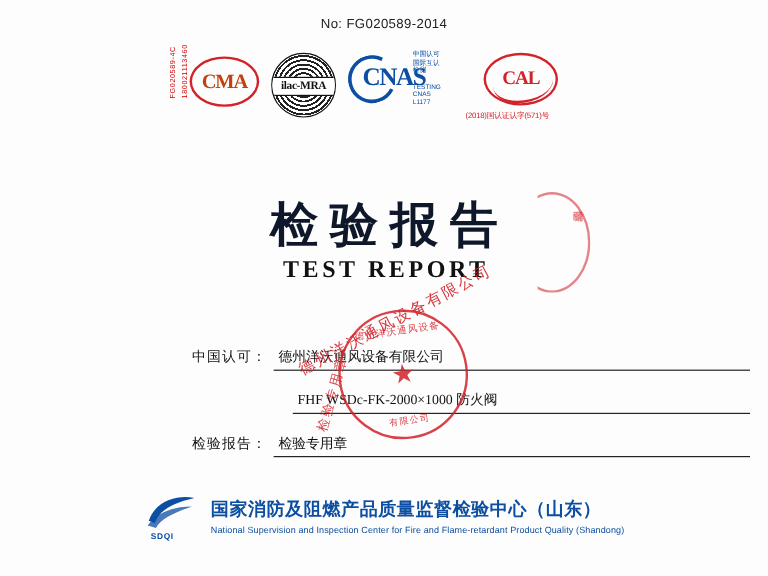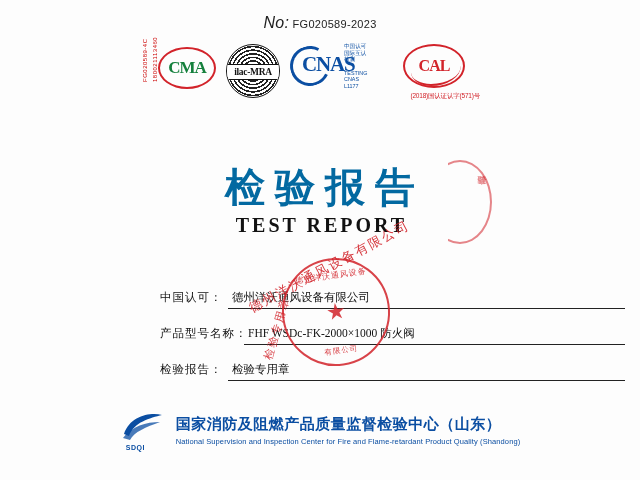--- a/index.html
+++ b/index.html
@@ -27,22 +27,21 @@
     position: absolute;
     top: 14px;
     left: 0;
     width: 640px;
     text-align: center;
     font-size: 11px;
     letter-spacing: 0.3px;
     color: #222;
   }
   .report-no .no-label {
-    font-size: 16px;
-    font-style: italic;
+    font-size: 11px;
   }
   .report-no .no-value {
     font-size: 11px;
   }
 
   
   .logo-row {
     position: absolute;
     top: 44px;
     left: 0;
@@ -90,21 +89,21 @@
     height: 42px;
     border: 2px solid #d2232a;
     border-radius: 50%;
     box-sizing: border-box;
     display: flex;
     align-items: center;
     justify-content: center;
     margin-top: 3px;
   }
   .cma-text {
-    color: #15803d;
+    color: #c2410c;
     font-weight: bold;
     font-size: 17px;
     font-family: "Liberation Serif", serif;
     letter-spacing: -1px;
   }
 
   
   .ilac {
     left: 222px;
     width: 62px;
@@ -188,21 +187,21 @@
     text-align: left;
     font-size: 5.4px;
     line-height: 6.4px;
     color: #0b4ea2;
   }
 
   
   .cal {
     left: 388px;
     width: 92px;
-    text-align: right;
+    text-align: left;
   }
   .cal-oval {
     width: 62px;
     height: 44px;
     margin: 0 auto;
     border: 2px solid #d2232a;
     border-radius: 50%;
     box-sizing: border-box;
     position: relative;
   }
@@ -238,21 +237,21 @@
     position: absolute;
     top: 160px;
     left: 0;
     width: 640px;
     text-align: center;
     font-family: "Liberation Serif", serif;
     font-weight: bold;
     font-size: 40px;
     letter-spacing: 10px;
     text-indent: 10px;
-    color: #0369a1;
+    color: #0f172a;
   }
   .title-en {
     position: absolute;
     top: 214px;
     left: 0;
     width: 640px;
     text-align: center;
     font-family: "Liberation Serif", serif;
     font-weight: bold;
     font-size: 20px;
@@ -438,21 +437,21 @@
     letter-spacing: 0.1px;
   }
 </style>
 </head>
 <body>
 
 <div class="page">
 
   <div class="report-no">
     <span class="no-label">No:</span>
-    <span class="no-value">FG020589-2023</span>
+    <span class="no-value">FG020589-2014</span>
   </div>
 
   <div class="logo-row">
 
     <div class="vcode">FG020589-4C</div>
     <div class="vcode2">180021113460</div>
 
     <div class="logo-block cma">
       <div class="cma-oval">
         <span class="cma-text">CMA</span>
@@ -496,21 +495,20 @@
 
   <div class="fields">
 
     <div class="field-row">
       <span class="field-label">中国认可：</span>
       <span class="field-value">德州洋沃通风设备有限公司</span>
       <span class="field-line"></span>
     </div>
 
     <div class="field-row">
-      <span class="field-label">产品型号名称：</span>
       <span class="field-value" style="left:88px;">FHF WSDc-FK-2000×1000 防火阀</span>
       <span class="field-line" style="left:84px;"></span>
     </div>
 
     <div class="field-row">
       <span class="field-label">检验报告：</span>
       <span class="field-value">检验专用章</span>
       <span class="field-line"></span>
     </div>
   </div>

